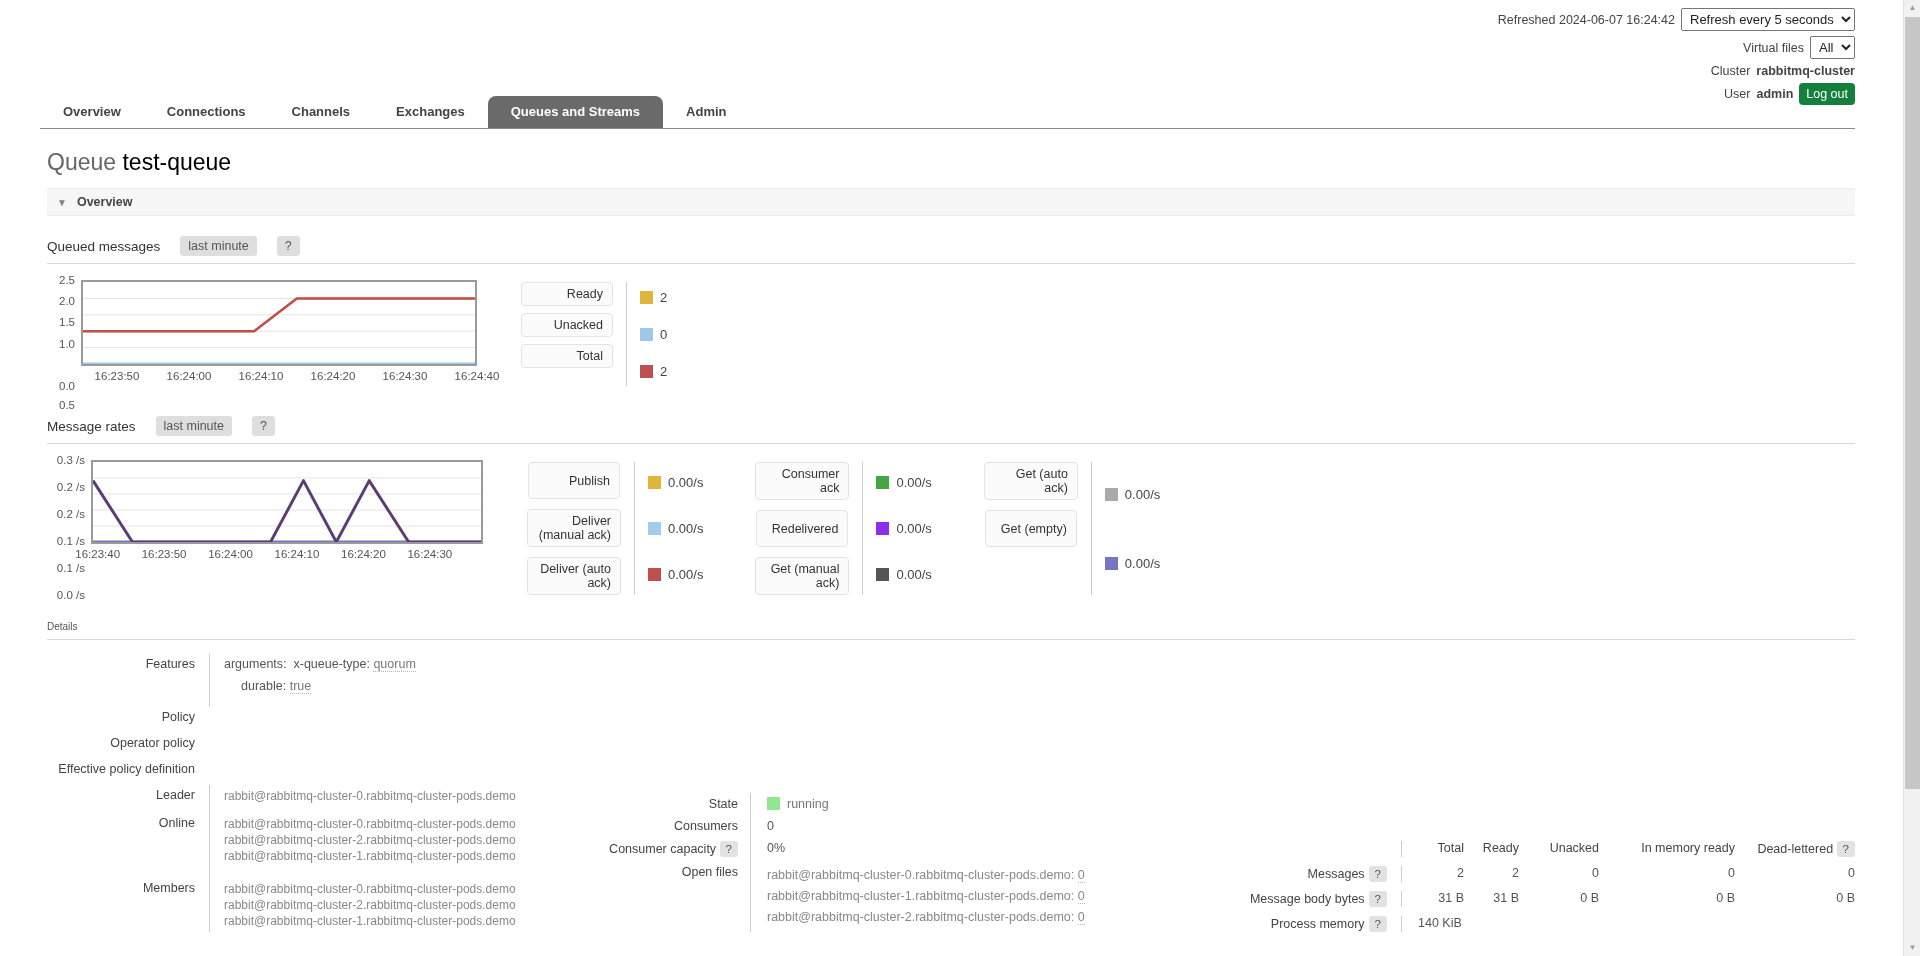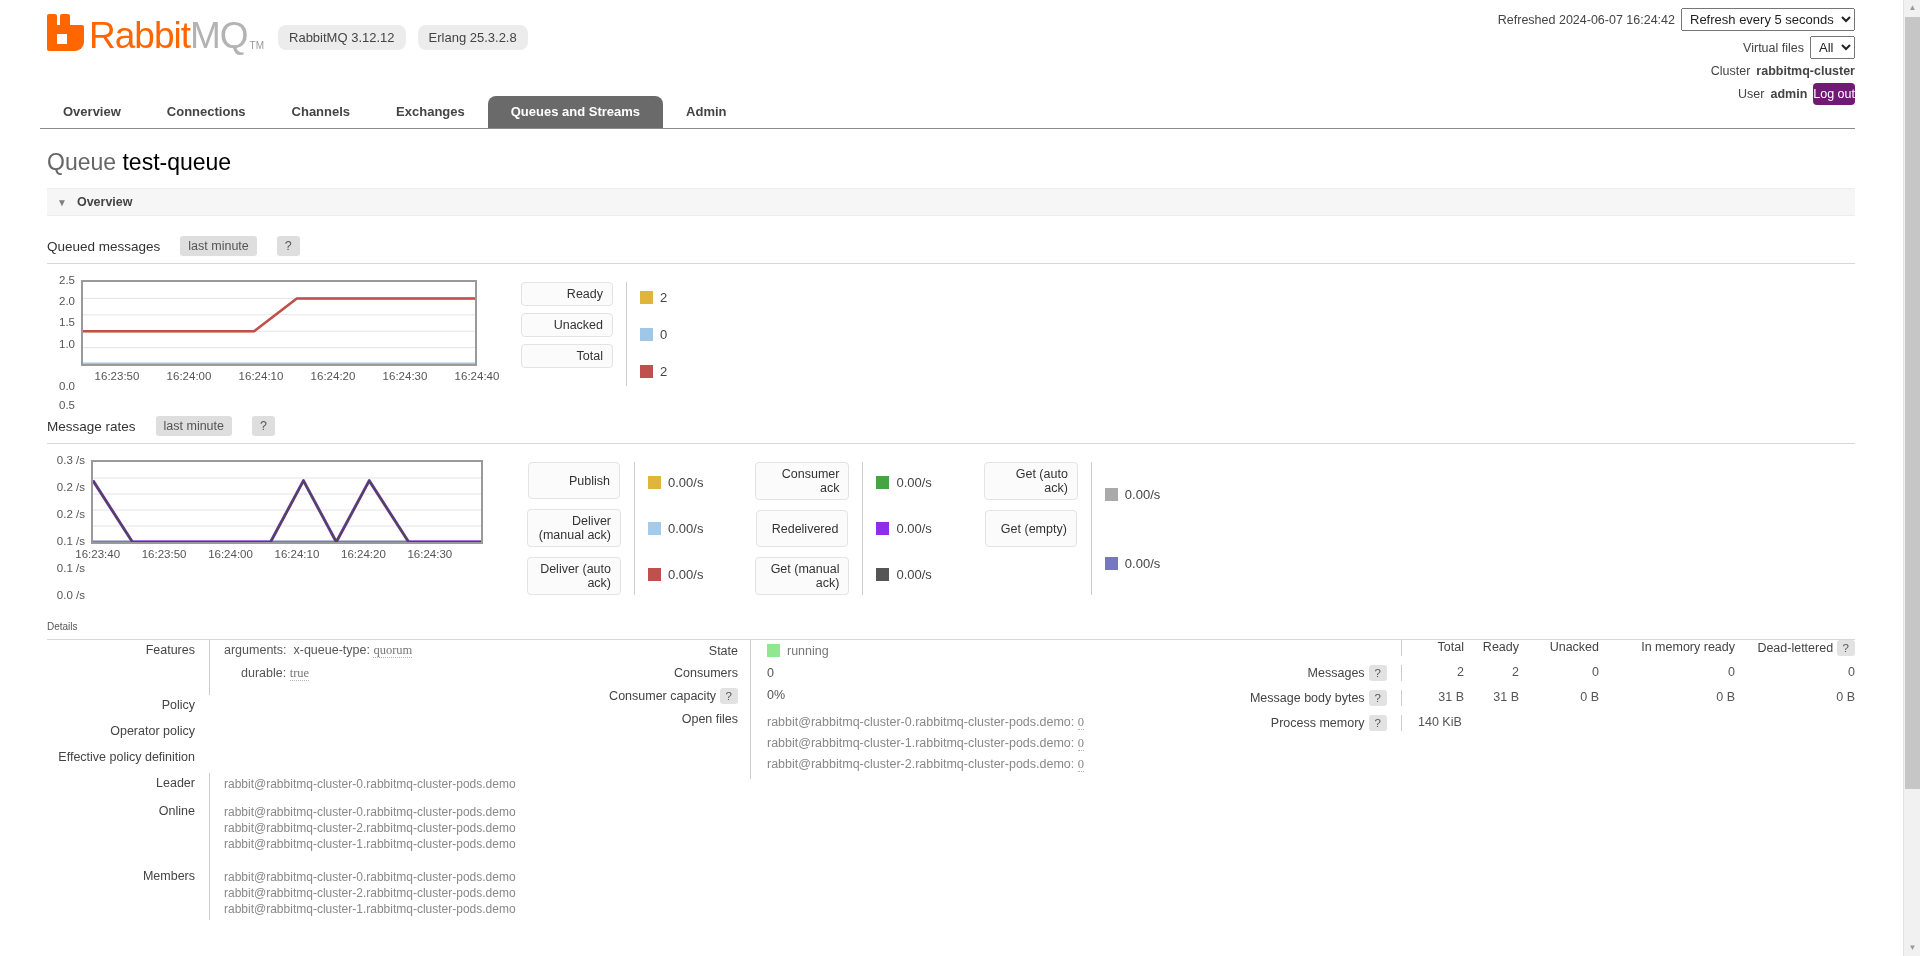--- a/index.html
+++ b/index.html
@@ -17,21 +17,21 @@
   .logo-icon .body { position:absolute; left:0; top:11px; width:37px; height:26px; background:#f60; border-radius:2px 2px 9px 2px; }
   .logo-icon .hole { position:absolute; left:10px; top:20px; width:10px; height:10px; background:#fff; }
   .logo-rabbit { font-size:37px; line-height:0.85; color:#f60; letter-spacing:-1px; }
   .logo-mq { font-size:37px; line-height:0.85; color:#b3b3b3; letter-spacing:-1px; }
   .logo-tm { font-size:10px; color:#9a9a9a; margin-left:2px; }
   .badge { background:#ececec; border-radius:8px; padding:5px 11px; font-size:13px; color:#444; margin-bottom:1px; }
   .topright { position:absolute; right:65px; top:8px; text-align:right; font-size:12.5px; color:#444; }
   .topright .row { margin-bottom:5px; display:flex; justify-content:flex-end; align-items:center; gap:6px; }
   .topright select { font-family:inherit; font-size:13px; padding:2px 4px; color:#222; }
   .bold { font-weight:bold; }
-  .logout-btn { background:#701a75; color:#fff; border:none; border-radius:4px; padding:4px 0; font-size:12.5px; font-family:inherit; cursor:pointer; }
+  .logout-btn { background:#15803d; color:#fff; border:none; border-radius:4px; padding:4px 7px; font-size:12.5px; font-family:inherit; cursor:pointer; }
 
   
   .tabs-wrap { margin:0 65px 0 40px; border-bottom:1px solid #8a8a8a; }
   .tabs { display:flex; align-items:flex-end; }
   .tab { font-weight:bold; font-size:13px; color:#444; padding:8px 23px 9px; cursor:pointer; }
   .tab.active { background:#6a6a6a; color:#fff; border-radius:8px 8px 0 0; }
 
   
   h1 { font-size:23px; font-weight:400; margin:20px 0 12px; }
   h1 .qprefix { color:#666; }
@@ -68,29 +68,29 @@
   .leg-line { width:1px; background:#ccc; margin:0 13px; }
   .leg-vals { display:flex; flex-direction:column; gap:7px; }
   .legend.tall .leg-vals { gap:5px; }
   .leg-val { display:flex; align-items:center; gap:7px; font-size:13px; color:#444; flex:1; }
   .leg-val .swatch { width:13px; height:13px; display:inline-block; }
   .legend .leg-val { height:26px; }
   .legend.tall .leg-val { height:37px; }
 
   
   .details-heading { margin-top:26px; font-size:10px; color:#555; }
-  .details-body { display:flex; align-items:flex-start; }
+  .details-body { display:flex; margin-top:14px; align-items:flex-end; }
   .kv { display:grid; grid-template-columns:162px 1fr; align-content:start; }
   .kv .k { text-align:right; padding:3px 14px 3px 0; color:#444; font-size:12.5px; white-space:nowrap; }
   .kv .v { border-left:1px solid #ccc; padding:3px 0 3px 14px; font-size:12.5px; color:#555; }
   .kv .v.nb { border-left:none; }
   .kv .pb { padding-bottom:14px; }
   .kv .pb2 { padding-bottom:9px; }
   .mono-node { color:#888; font-size:12px; line-height:16px; white-space:nowrap; }
-  .dot { border-bottom:1px dotted #b5b5b5; cursor:help;font-family:Liberation Serif, serif; }
+  .dot { border-bottom:1px dotted #b5b5b5; cursor:help; }
   .gval { color:#777; }
   .kv2 { display:grid; grid-template-columns:158px 1fr; align-content:start; }
   .kv2 .k { text-align:right; padding:4px 12px 4px 0; color:#444; font-size:12.5px; white-space:nowrap; }
   .kv2 .v { border-left:1px solid #ccc; padding:4px 0 4px 16px; font-size:12.5px; color:#555; }
   .openfile-line { color:#888; font-size:12.5px; line-height:21px; white-space:nowrap; }
   .state-swatch { width:13px; height:13px; display:inline-block; background:#8fe88f; margin-right:7px; vertical-align:-2px; }
 
   .stats { display:grid; grid-template-columns:212px 62px 55px 80px 136px 120px; row-gap:9px; margin-left:auto; align-content:start; }
   .st-h { text-align:right; color:#444; font-size:12.5px; white-space:nowrap; }
   .st-label { text-align:right; padding-right:14px; color:#444; font-size:12.5px; border-right:1px solid #ccc; margin-right:0; white-space:nowrap; }
@@ -103,37 +103,20 @@
   .scrollbar { position:fixed; right:0; top:0; width:17px; height:956px; background:#f1f1f1; border-left:1px solid #e2e2e2; }
   .sb-arrow { position:absolute; left:0; width:17px; height:16px; color:#9a9a9a; font-size:8px; text-align:center; line-height:16px; cursor:pointer; }
   .sb-up { top:0; }
   .sb-down { bottom:0; }
   .sb-thumb { position:absolute; left:1px; top:17px; width:15px; height:772px; background:#c6c6c6; cursor:pointer; }
 </style>
 </head>
 <body>
 
 <div class="header">
-  <div class="brand-row">
-    <div class="logo">
-      <div class="logo-icon">
-        <div class="ear1"></div>
-          <div class="ear2"></div>
-          <div class="body"></div>
-          <div class="hole"></div>
-      </div>
-      <span class="logo-rabbit">Rabbit</span>
-        <span class="logo-mq">MQ</span>
-        <span class="logo-tm">TM</span>
-    </div>
-    <div id="badges" style="display:flex;gap:12px;">
-        <span class="badge">RabbitMQ 3.12.12</span>
-        <span class="badge">Erlang 25.3.2.8</span>
-      </div>
-  </div>
   <div class="topright">
     <div class="row">
       <span>Refreshed 2024-06-07 16:24:42</span>
       <select><option>Refresh every 5 seconds</option></select>
     </div>
     <div class="row">
       <span>Virtual files</span>
       <select><option>All</option></select>
     </div>
     <div class="row" style="margin-top:3px;">

